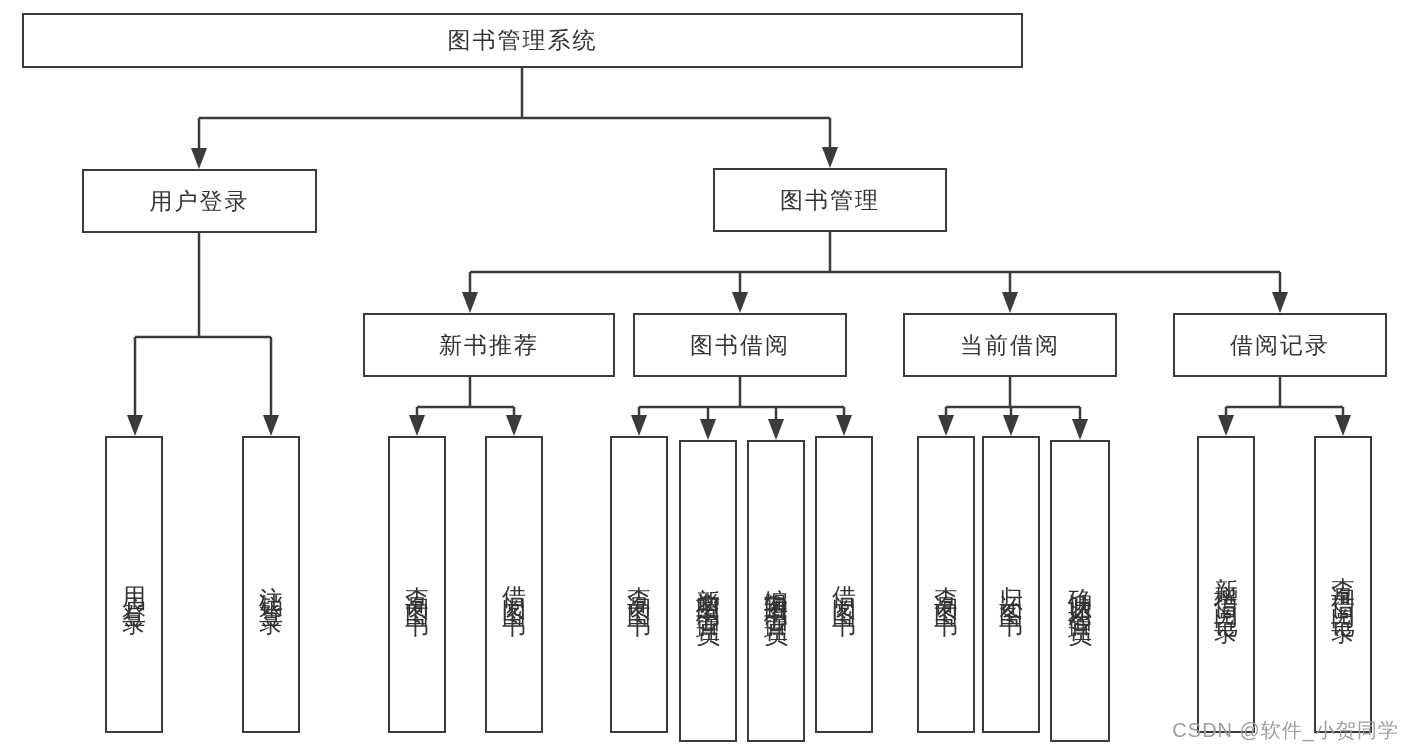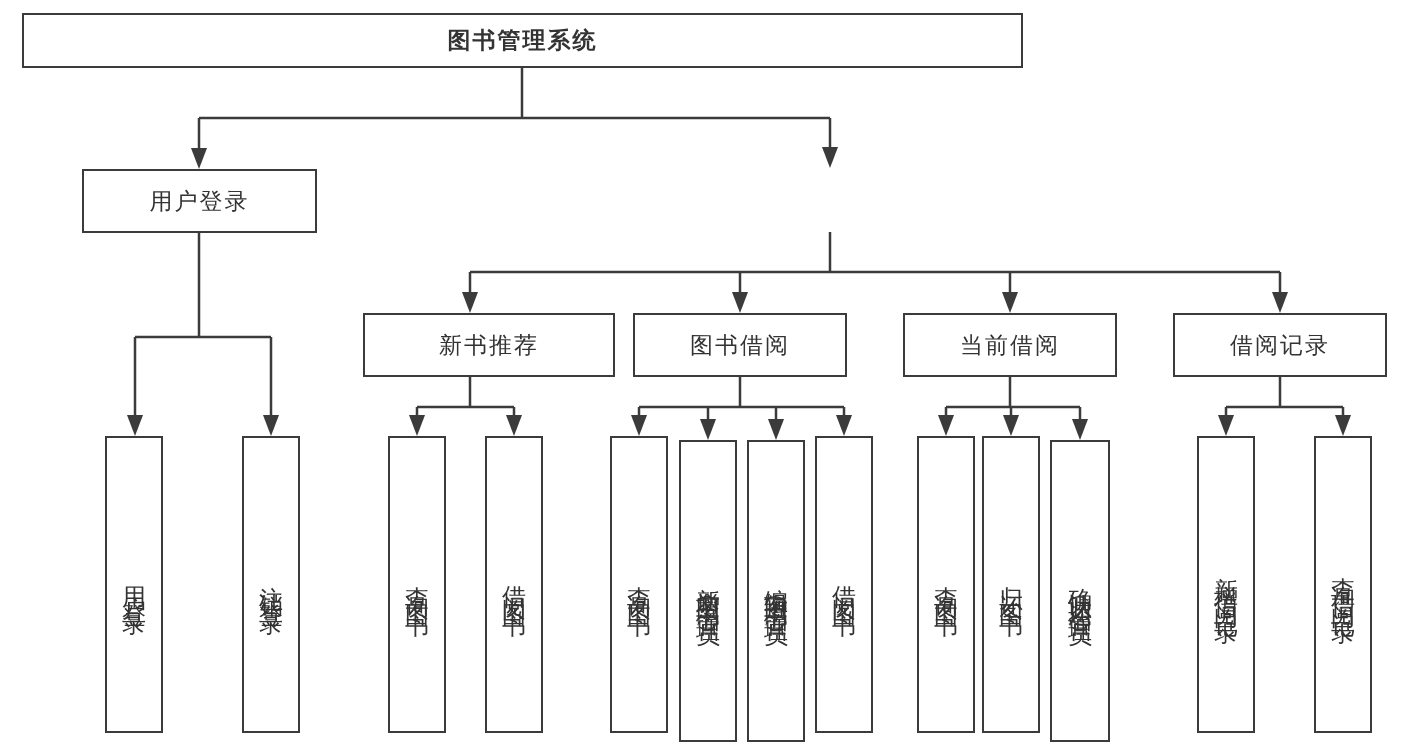--- a/index.html
+++ b/index.html
@@ -89,23 +89,24 @@
       <polygon points="768,419 784,419 776,440"></polygon>
       <polygon points="836,415 852,415 844,436"></polygon>
       <polygon points="938,415 954,415 946,436"></polygon>
       <polygon points="1003,415 1019,415 1011,436"></polygon>
       <polygon points="1072,419 1088,419 1080,440"></polygon>
       <polygon points="1218,415 1234,415 1226,436"></polygon>
       <polygon points="1335,415 1351,415 1343,436"></polygon>
     </g>
   </svg>
 
-  <div class="node root-node" style="left:22px; top:13px; width:1001px; height:55px;font-weight:bold;">图书管理系统</div>
+  <div class="node root-node" style="left:22px; top:13px; width:1001px; height:55px;">图书管理系统</div>
 
   <div class="node hnode" style="left:82px; top:169px; width:235px; height:64px;">用户登录</div>
+  <div class="node hnode" style="left:713px; top:168px; width:234px; height:64px;">图书管理</div>
 
   <div class="node hnode" style="left:363px; top:313px; width:252px; height:64px;">新书推荐</div>
   <div class="node hnode" style="left:633px; top:313px; width:214px; height:64px;">图书借阅</div>
   <div class="node hnode" style="left:903px; top:313px; width:214px; height:64px;">当前借阅</div>
   <div class="node hnode" style="left:1173px; top:313px; width:214px; height:64px;">借阅记录</div>
 
   <div class="node vnode" style="left:105px; top:436px;">
     <span class="vtext">用户登录</span>
   </div>
   <div class="node vnode" style="left:242px; top:436px;">
@@ -142,14 +143,15 @@
     <span class="vtext">确认归还（管理员）</span>
   </div>
 
   <div class="node vnode" style="left:1197px; top:436px;">
     <span class="vtext">新增借阅记录</span>
   </div>
   <div class="node vnode" style="left:1314px; top:436px;">
     <span class="vtext">查询借阅记录</span>
   </div>
 
+  <div class="watermark">CSDN @软件_小贺同学</div>
 
 </div>
 
 </body></html>

